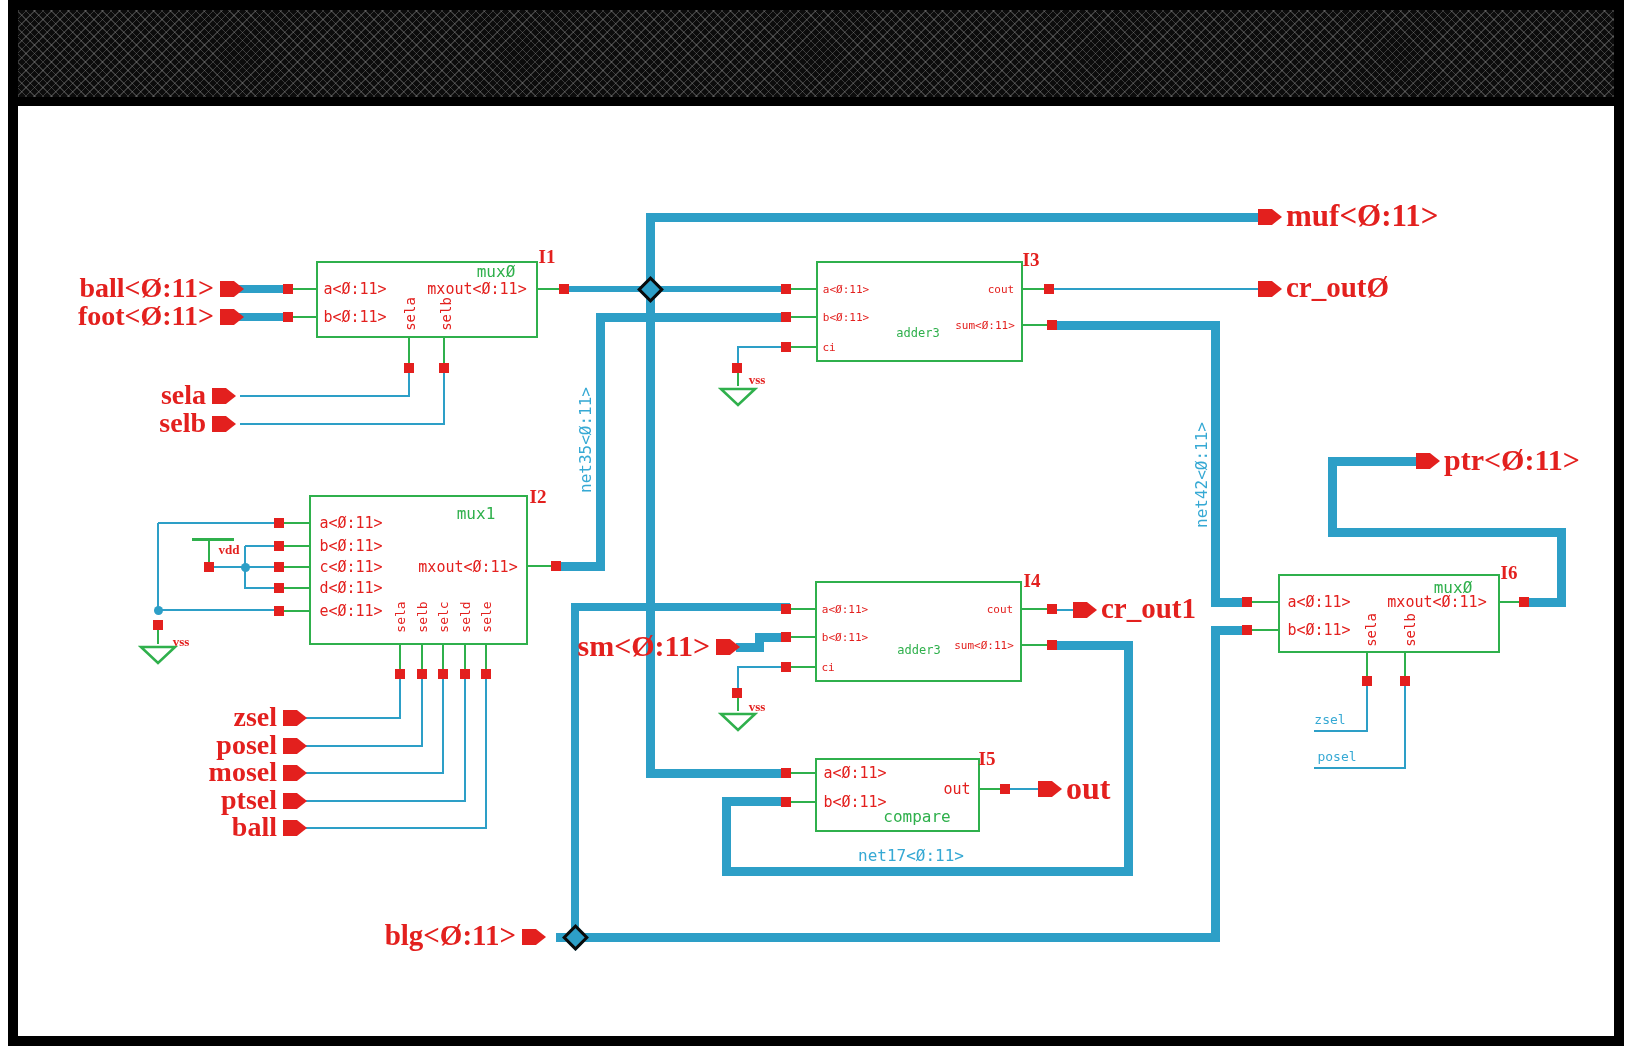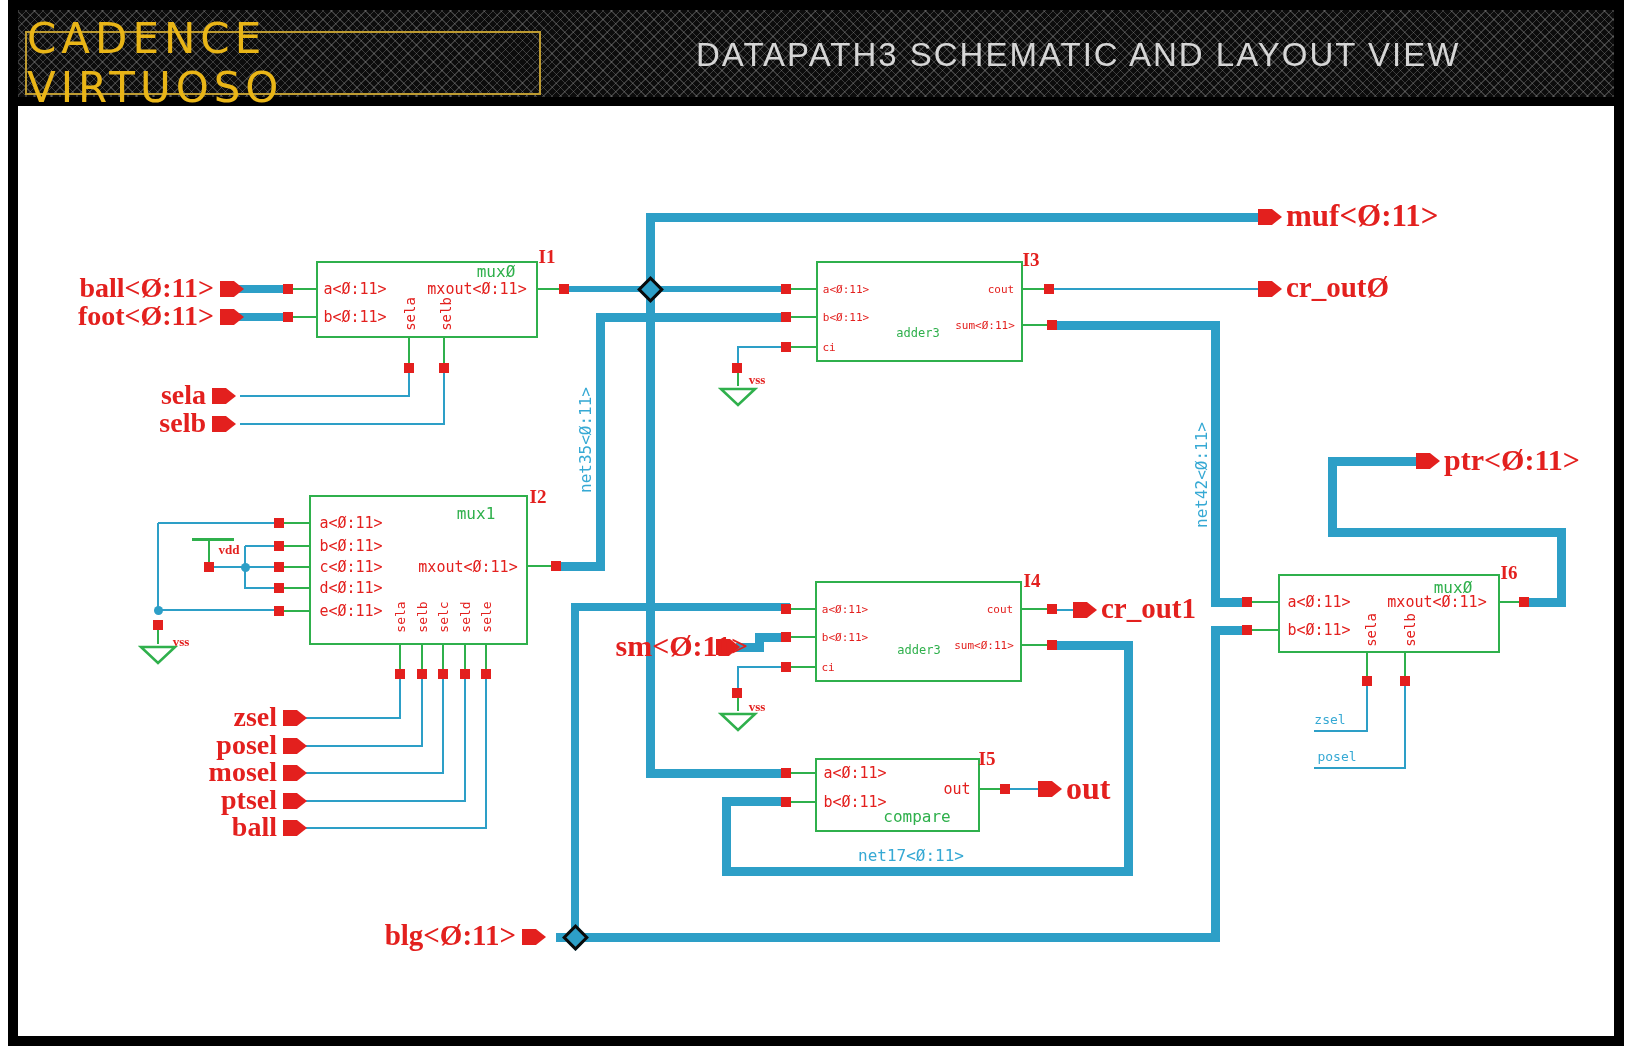--- a/index.html
+++ b/index.html
@@ -30,24 +30,20 @@
          clip-path:polygon(0 0,58% 0,100% 50%,58% 100%,0 100%);}
   .iolabel{position:absolute;white-space:nowrap;color:#e3201e;
            font-family:"Liberation Serif",serif;font-weight:bold;line-height:1;}
 </style>
 </head>
 <body>
 
 <div class="page">
   <div class="frame">
     <div class="header">
-      <div class="brand-box">
-        <span class="brand-text">CADENCE VIRTUOSO</span>
-      </div>
-      <div class="view-title">DATAPATH3 SCHEMATIC AND LAYOUT VIEW</div>
     </div>
   </div>
   <div class="canvas" id="canvas">
       <div class="abs" style="left: 238px; top: 285px; width: 52px; height: 8px; background: rgb(45, 159, 199);"></div>
       <div class="abs" style="left: 238px; top: 313px; width: 52px; height: 8px; background: rgb(45, 159, 199);"></div>
       <div class="abs" style="left: 564px; top: 286px; width: 226px; height: 6px; background: rgb(45, 159, 199);"></div>
       <div class="abs" style="left: 646px; top: 213px; width: 9px; height: 563px; background: rgb(45, 159, 199);"></div>
       <div class="abs" style="left: 646px; top: 213px; width: 616px; height: 9px; background: rgb(45, 159, 199);"></div>
       <div class="abs" style="left: 646px; top: 769px; width: 144px; height: 9px; background: rgb(45, 159, 199);"></div>
       <div class="abs" style="left: 552px; top: 562px; width: 53px; height: 9px; background: rgb(45, 159, 199);"></div>
@@ -270,21 +266,21 @@
       <div class="iolabel" style="font-size: 28px; top: 718px; left: 277px; transform: translate(-100%, -54%);">zsel</div>
       <div class="arrow" style="left: 283px; top: 738px;"></div>
       <div class="iolabel" style="font-size: 28px; top: 746px; left: 277px; transform: translate(-100%, -54%);">posel</div>
       <div class="arrow" style="left: 283px; top: 765px;"></div>
       <div class="iolabel" style="font-size: 28px; top: 773px; left: 277px; transform: translate(-100%, -54%);">mosel</div>
       <div class="arrow" style="left: 283px; top: 793px;"></div>
       <div class="iolabel" style="font-size: 28px; top: 801px; left: 277px; transform: translate(-100%, -54%); text-align: center;">ptsel</div>
       <div class="arrow" style="left: 283px; top: 820px;"></div>
       <div class="iolabel" style="font-size: 28px; top: 828px; left: 277px; transform: translate(-100%, -54%);">ball</div>
       <div class="arrow" style="left: 716px; top: 639px;"></div>
-      <div class="iolabel" style="font-size: 30px; top: 647px; left: 748px; transform: translate(-100%, -54%);">sm&lt;Ø:11&gt;</div>
+      <div class="iolabel" style="font-size: 30px; top: 647px; left: 710px; transform: translate(-100%, -54%);">sm&lt;Ø:11&gt;</div>
       <div class="arrow" style="left: 522px; top: 929px;"></div>
       <div class="iolabel" style="font-size: 29px; top: 937px; left: 516px; transform: translate(-100%, -54%);">blg&lt;Ø:11&gt;</div>
       <div class="arrow" style="left: 1258px; top: 209px;"></div>
       <div class="iolabel" style="font-size: 31px; top: 217px; left: 1286px; transform: translate(0px, -54%);">muf&lt;Ø:11&gt;</div>
       <div class="arrow" style="left: 1258px; top: 281px;"></div>
       <div class="iolabel" style="font-size: 29px; top: 289px; left: 1286px; transform: translate(0px, -54%);">cr_outØ</div>
       <div class="arrow" style="left: 1416px; top: 453px;"></div>
       <div class="iolabel" style="font-size: 30px; top: 461px; left: 1444px; transform: translate(0px, -54%);">ptr&lt;Ø:11&gt;</div>
       <div class="arrow" style="left: 1073px; top: 602px;"></div>
       <div class="iolabel" style="font-size: 29px; top: 610px; left: 1101px; transform: translate(0px, -54%);">cr_out1</div>

